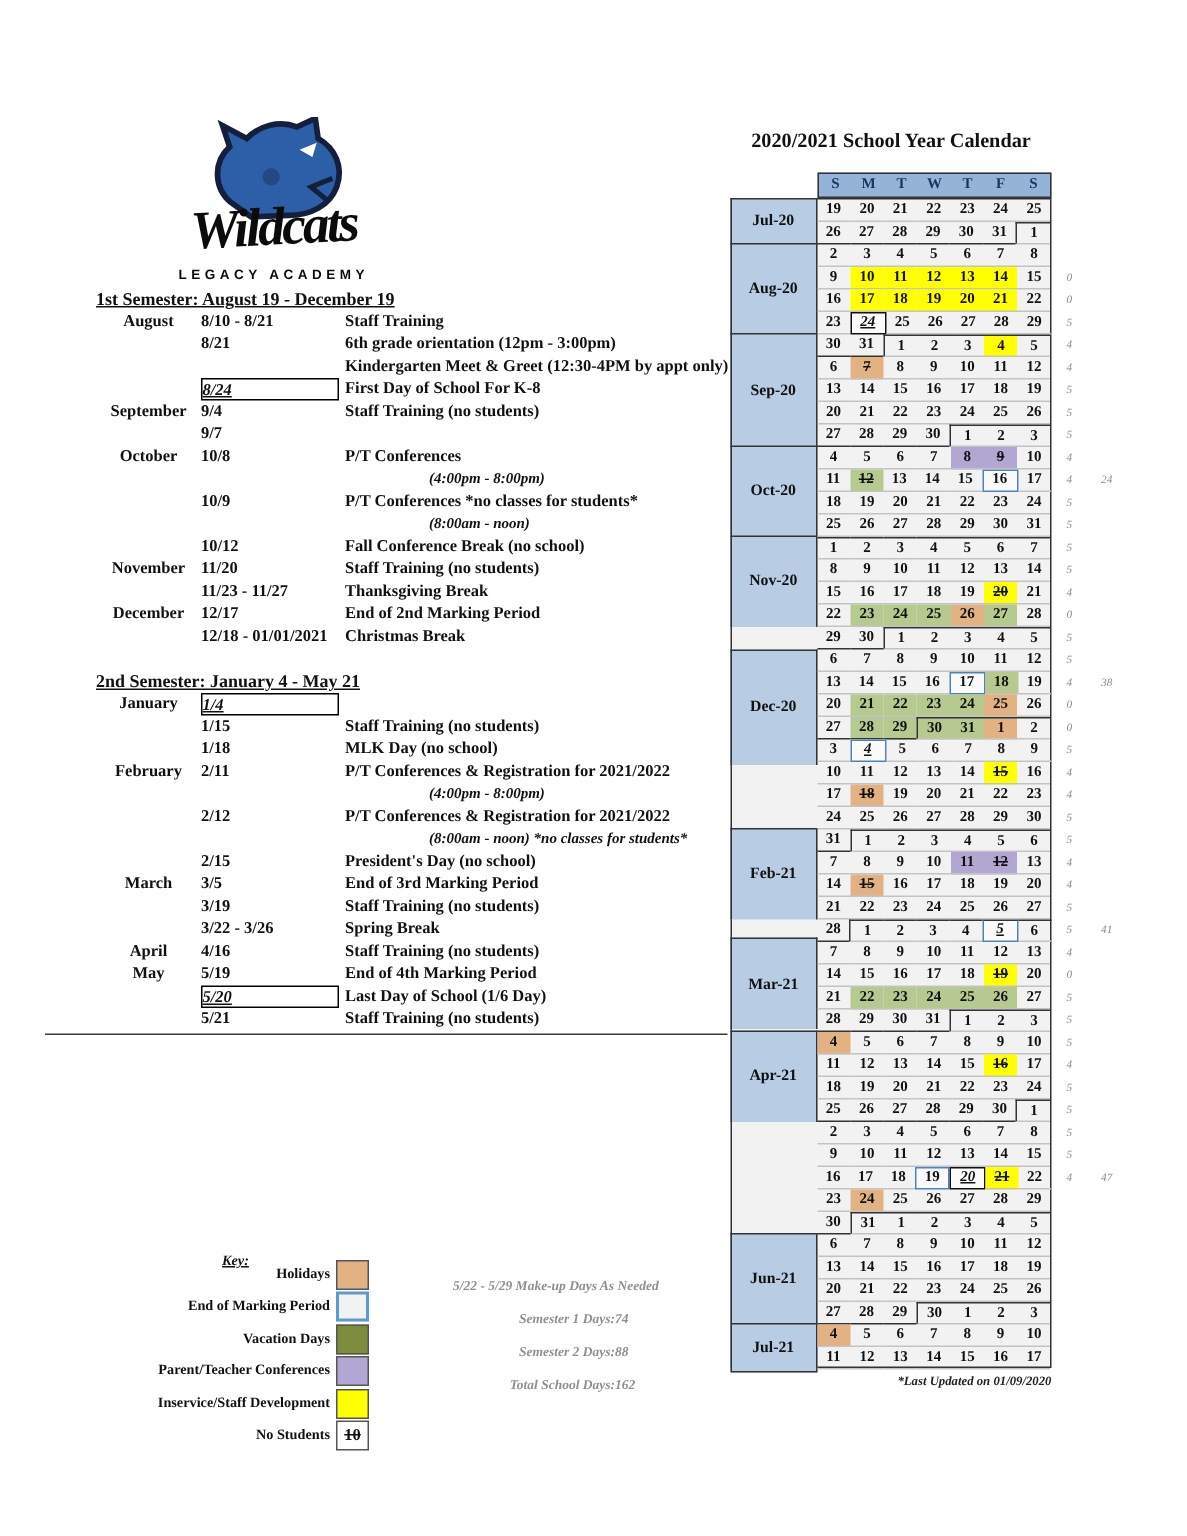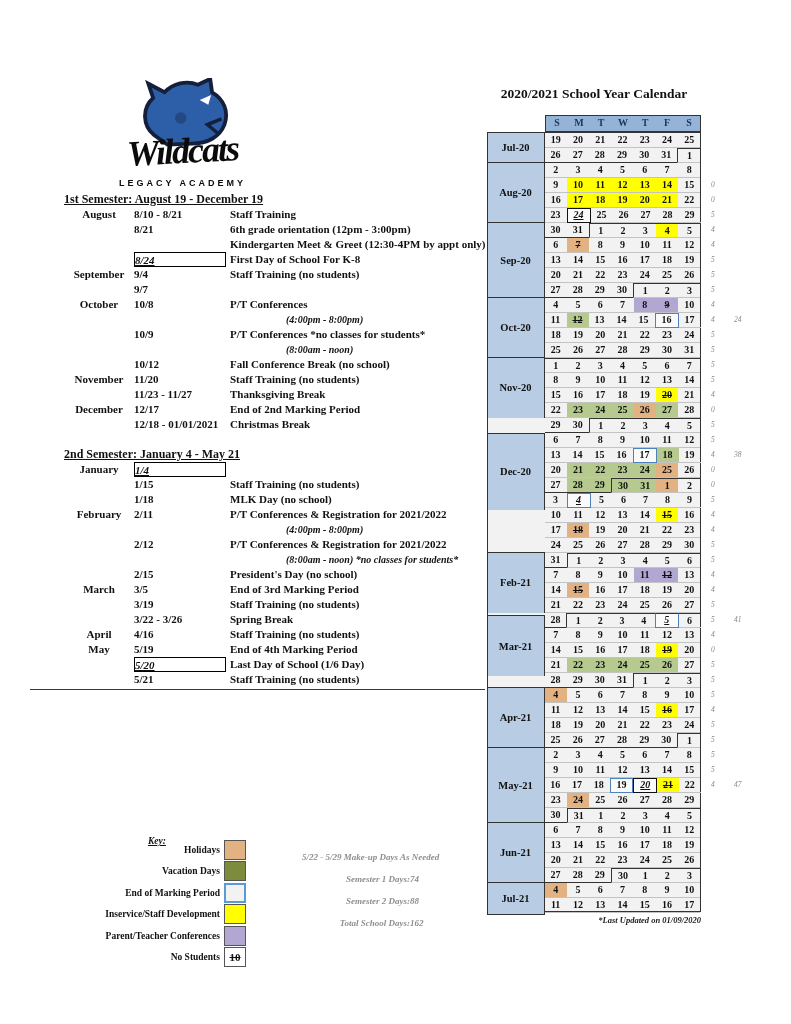--- a/index.html
+++ b/index.html
@@ -261,34 +261,34 @@
   </div>
   <div class="list-rule"></div>
 
   <div class="key-title">Key:</div>
   <div class="key-items" id="key-items">
       <div class="key-row">
         <span class="key-label">Holidays</span>
         <span class="key-swatch sw-tan"></span>
       </div>
       <div class="key-row">
+        <span class="key-label">End of Marking Period</span>
+        <span class="key-swatch sw-marking"></span>
+      </div>
+      <div class="key-row">
         <span class="key-label">Vacation Days</span>
         <span class="key-swatch sw-green_dark"></span>
       </div>
       <div class="key-row">
-        <span class="key-label">End of Marking Period</span>
-        <span class="key-swatch sw-marking"></span>
+        <span class="key-label">Parent/Teacher Conferences</span>
+        <span class="key-swatch sw-purple"></span>
       </div>
       <div class="key-row">
         <span class="key-label">Inservice/Staff Development</span>
         <span class="key-swatch sw-yellow"></span>
-      </div>
-      <div class="key-row">
-        <span class="key-label">Parent/Teacher Conferences</span>
-        <span class="key-swatch sw-purple"></span>
       </div>
       <div class="key-row">
         <span class="key-label">No Students</span>
         <span class="key-swatch sw-ten">10</span>
       </div>
     </div>
 
   <div class="note-makeup">5/22 - 5/29 Make-up Days As Needed</div>
   <div id="note-lines">
       <div class="note-line" style="top: 874px;">
@@ -317,23 +317,22 @@
         <span>S</span>
       </div>
     <div class="cal-body" id="cal-body">
         <div class="cal-month" style="top: -1.5px; height: 31.5px;">Jul-20</div>
         <div class="cal-month" style="top: 28.5px; height: 61.5px;">Aug-20</div>
         <div class="cal-month" style="top: 88.5px; height: 76.5px;">Sep-20</div>
         <div class="cal-month" style="top: 163.5px; height: 61.5px;">Oct-20</div>
         <div class="cal-month" style="top: 223.5px; height: 61.5px;">Nov-20</div>
         <div class="cal-month" style="top: 300px; height: 76.5px;">Dec-20</div>
         <div class="cal-month" style="top: 418.5px; height: 61.5px;">Feb-21</div>
-        <div class="cal-month" style="top: 482px; height: 61px;">Mar-21</div>
+        <div class="cal-month" style="top: 492px; height: 61px;">Mar-21</div>
         <div class="cal-month" style="top: 553.5px; height: 61.5px;">Apr-21</div>
-        <div class="cal-month" style="top: 613.5px; height: 76.5px;">May-21</div>
         <div class="cal-month" style="top: 688.5px; height: 61.5px;">Jun-21</div>
         <div class="cal-month last" style="top: 748.5px; height: 33px;">Jul-21</div>
         <div class="cal-week" style="top: 0px;">
           <div class="cal-day">19</div>
           <div class="cal-day">20</div>
           <div class="cal-day">21</div>
           <div class="cal-day">22</div>
           <div class="cal-day">23</div>
           <div class="cal-day">24</div>
           <div class="cal-day">25</div>

